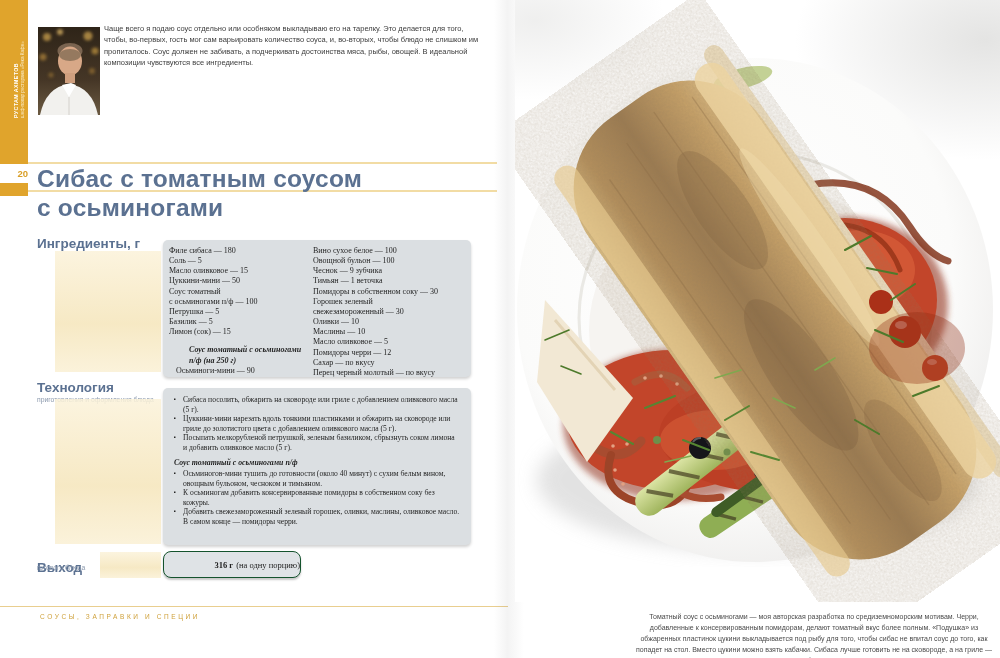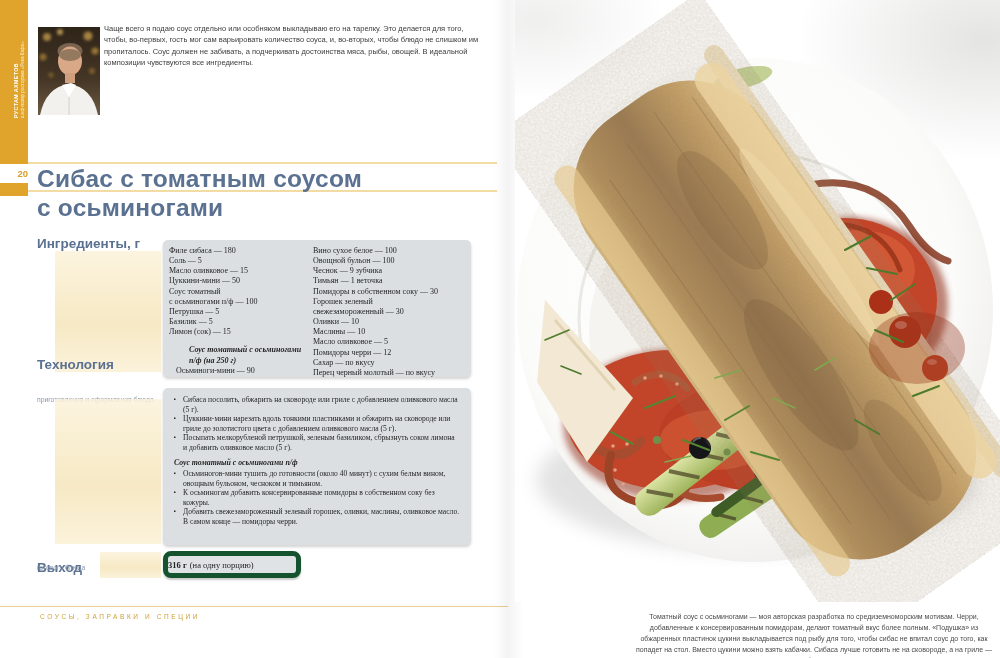--- a/index.html
+++ b/index.html
@@ -39,22 +39,22 @@
   .ing-col1 { width:135px; flex:none; }
   .ing-col2 { flex:1; }
   .ing-subhead { font-weight:bold; font-style:italic; margin-top:8px;margin-left:20px; }
   .ing-subitem { padding-left:7px; }
   .tech-box { top:388px; height:157px; padding:7px 11px; font-size:7.6px; line-height:1.26; }
   .step { position:relative; padding-left:9px; }
   .step::before { content:"▪"; position:absolute; left:0; top:0; font-size:5.5px; line-height:9.6px; color:#111; }
   .tech-subhead { font-weight:bold; font-style:italic; font-size:7.8px; margin:6px 0 1px; }
   
   .yield-box { position:absolute; left:163px; top:551px; width:138px; height:27px; background:#DFE3E6;
-    border:5px solid #14532d; border-radius:8px; box-shadow:0 2px 2px rgba(0,0,0,.22);
-    display:flex; align-items:center; justify-content:flex-start;
+    border:1px solid #14532d; border-radius:8px; box-shadow:0 2px 2px rgba(0,0,0,.22);
+    display:flex; align-items:center; justify-content:flex-end;
     font-family:"Liberation Serif", serif; font-size:8.5px; color:#222; }
   .yield-box b { font-weight:bold; margin-right:3px; }
   
   .footer-text { position:absolute; left:40px; top:613px; font-size:6.5px; letter-spacing:2.6px; color:#CFA13B; }
   
   .gutter { position:absolute; left:494px; top:0; width:30px; height:658px;
     background:linear-gradient(to right, rgba(0,0,0,0) 0%, rgba(90,90,90,.07) 45%, rgba(0,0,0,0) 100%); }
   .photo { position:absolute; left:515px; top:0; width:485px; height:602px; }
   .photo svg { width:100%; height:100%; display:block; }
   .caption { position:absolute; left:633px; top:611px; width:362px; font-size:7px; line-height:1.58;
@@ -147,21 +147,21 @@
           <div>Оливки — 10</div>
           <div>Маслины — 10</div>
           <div>Масло оливковое — 5</div>
           <div>Помидоры черри — 12</div>
           <div>Сахар — по вкусу</div>
           <div>Перец черный молотый — по вкусу</div>
         </div>
     </div>
   </div>
 
-  <div class="sec-label" style="top:357px">Технология</div>
+  <div class="sec-label" style="top:380px">Технология</div>
   <div class="sec-sub" style="top:396px">приготовления и оформления блюда</div>
   <div class="cream" style="left:55px; top:399px; width:106px; height:145px;"></div>
   <div class="gbox tech-box">
     <div>
 
     <div class="step">Сибаса посолить, обжарить на сковороде или гриле с добавлением оливкового масла (5 г).</div>
         <div class="step">Цуккини-мини нарезать вдоль тонкими пластинками и обжарить на сковороде или гриле до золотистого цвета с добавлением оливкового масла (5 г).</div>
         <div class="step">Посыпать мелкорубленой петрушкой, зеленым базиликом, сбрызнуть соком лимона и добавить оливковое масло (5 г).</div>
       </div>
     <div class="tech-subhead">Соус томатный с осьминогами п/ф</div>

